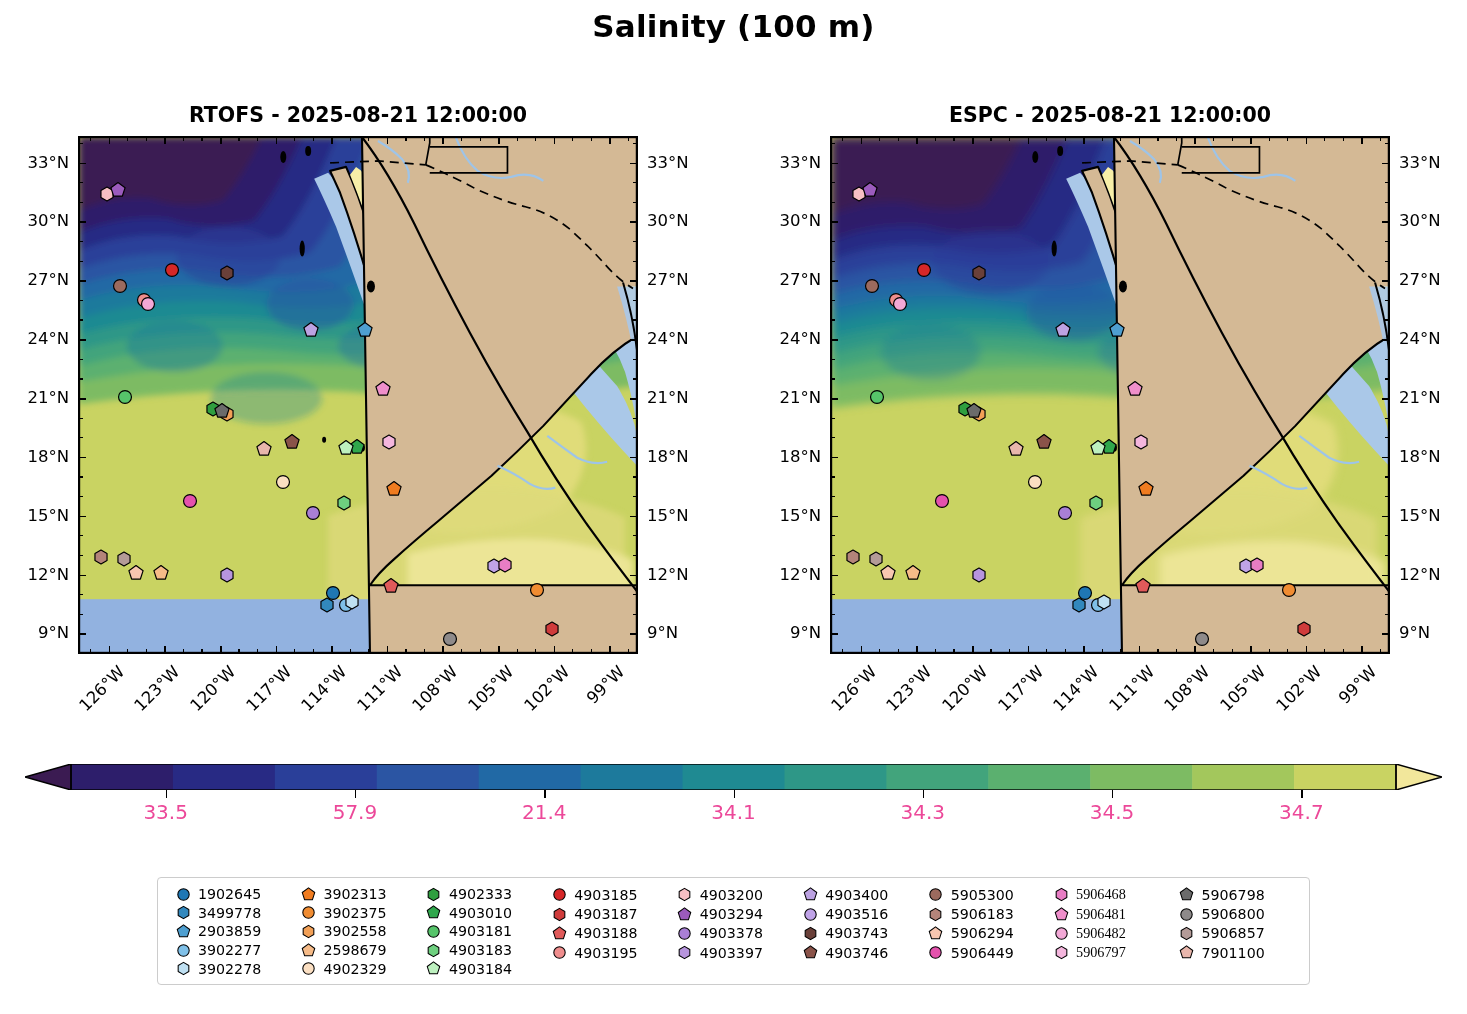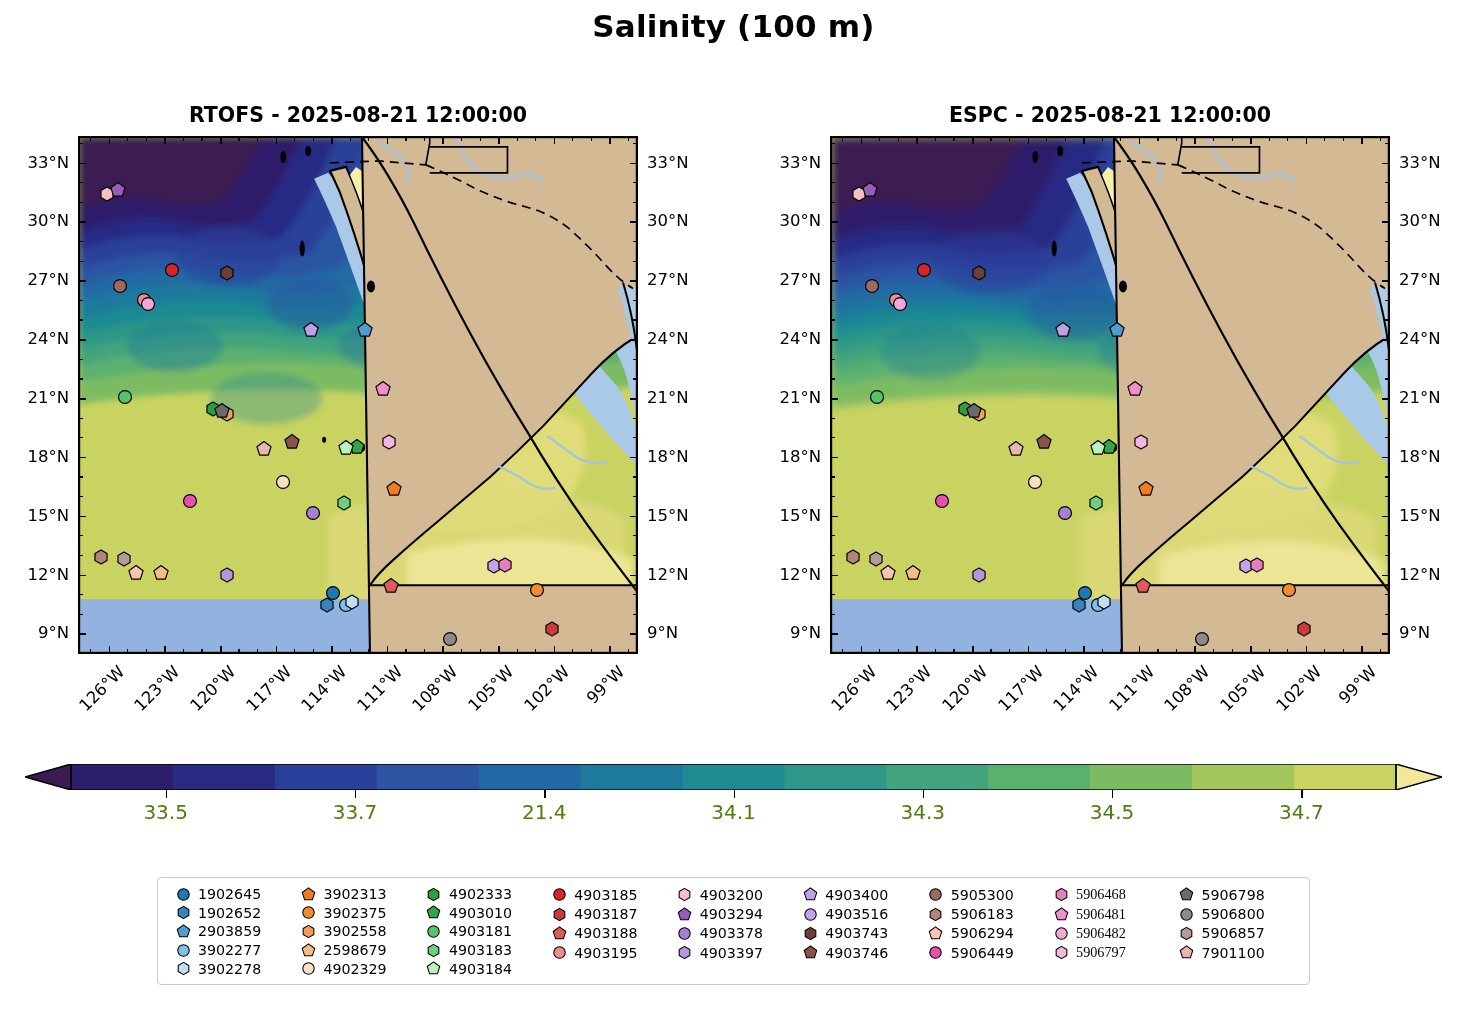--- a/index.html
+++ b/index.html
@@ -37,21 +37,21 @@
           top:calc(100% + 8px);transform-origin:right top;
           transform:translateX(-100%) rotate(-45deg);}
 
   
   .mk{position:absolute;transform:translate(-50%,-50%);}
 
   
   #cbwrap{position:absolute;left:25px;top:764px;width:1417px;height:26px;}
   .cbsvg{width:100%;height:100%;display:block;}
   .cbtick{position:absolute;width:1.3px;height:8px;background:#000;top:26px;}
-  .cblab{position:absolute;top:36px;font-size:20px;color:#4d7c0f;
+  .cblab{position:absolute;top:36px;font-size:20px;color:#ec4899;
          transform:translateX(-50%);white-space:nowrap;}
   #cbtitle{position:absolute;top:818px;left:0;width:1467px;text-align:center;
            font-size:20px;font-weight:bold;color:#000;}
   #cbsub{position:absolute;top:845px;left:0;width:1467px;text-align:center;
          font-size:13.5px;font-weight:bold;font-style:italic;color:#000;}
 
   
   #legend{position:absolute;left:157px;top:877px;width:1153px;height:108px;
           border:1px solid #cccccc;border-radius:4px;background:#fff;
           box-sizing:border-box;padding:7px 10px 6px 12px;
@@ -803,21 +803,21 @@
         </g>
       <polygon id="cbleft" points="46,0 46,26 0,13" stroke="#000" stroke-width="1.4" stroke-linejoin="round" fill="#3b1b52"></polygon>
       <polygon id="cbright" points="1371,0 1371,26 1417,13" stroke="#000" stroke-width="1.4" stroke-linejoin="round" fill="#f2e79b"></polygon>
       <rect x="46" y="0" width="1325" height="26" fill="none" stroke="#000" stroke-width="1.4"></rect>
     </svg>
   </div>
   <div id="cbticks" style="position: absolute; left: 25px; top: 764px; width: 1417px; height: 70px;">
       <div class="cbtick" style="left: 140.643px;"></div>
       <div class="cblab" style="left: 140.643px;">33.5</div>
       <div class="cbtick" style="left: 329.929px;"></div>
-      <div class="cblab" style="left: 329.929px;">33.7</div>
+      <div class="cblab" style="left: 329.929px;">57.9</div>
       <div class="cbtick" style="left: 519.214px;"></div>
       <div class="cblab" style="left: 519.214px;">21.4</div>
       <div class="cbtick" style="left: 708.5px;"></div>
       <div class="cblab" style="left: 708.5px;">34.1</div>
       <div class="cbtick" style="left: 897.786px;"></div>
       <div class="cblab" style="left: 897.786px;">34.3</div>
       <div class="cbtick" style="left: 1087.07px;"></div>
       <div class="cblab" style="left: 1087.07px;">34.5</div>
       <div class="cbtick" style="left: 1276.36px;"></div>
       <div class="cblab" style="left: 1276.36px;">34.7</div>
@@ -832,21 +832,21 @@
             </svg>
           </span>
           <span class="lgtxt">1902645</span>
         </div>
         <div class="lgitem">
           <span class="lgsym">
             <svg width="15" height="15" viewBox="-50 -50 100 100">
               <polygon points="0.00,-41.00 35.51,-20.50 35.51,20.50 0.00,41.00 -35.51,20.50 -35.51,-20.50" fill="#3288bd" stroke="#000" stroke-width="7" stroke-linejoin="round"></polygon>
             </svg>
           </span>
-          <span class="lgtxt">1902652</span>
+          <span class="lgtxt">3499778</span>
         </div>
         <div class="lgitem">
           <span class="lgsym">
             <svg width="15" height="15" viewBox="-50 -50 100 100">
               <polygon points="0.00,-44.00 41.85,-13.60 25.86,35.60 -25.86,35.60 -41.85,-13.60" fill="#4e9fd0" stroke="#000" stroke-width="7" stroke-linejoin="round"></polygon>
             </svg>
           </span>
           <span class="lgtxt">2903859</span>
         </div>
         <div class="lgitem">

